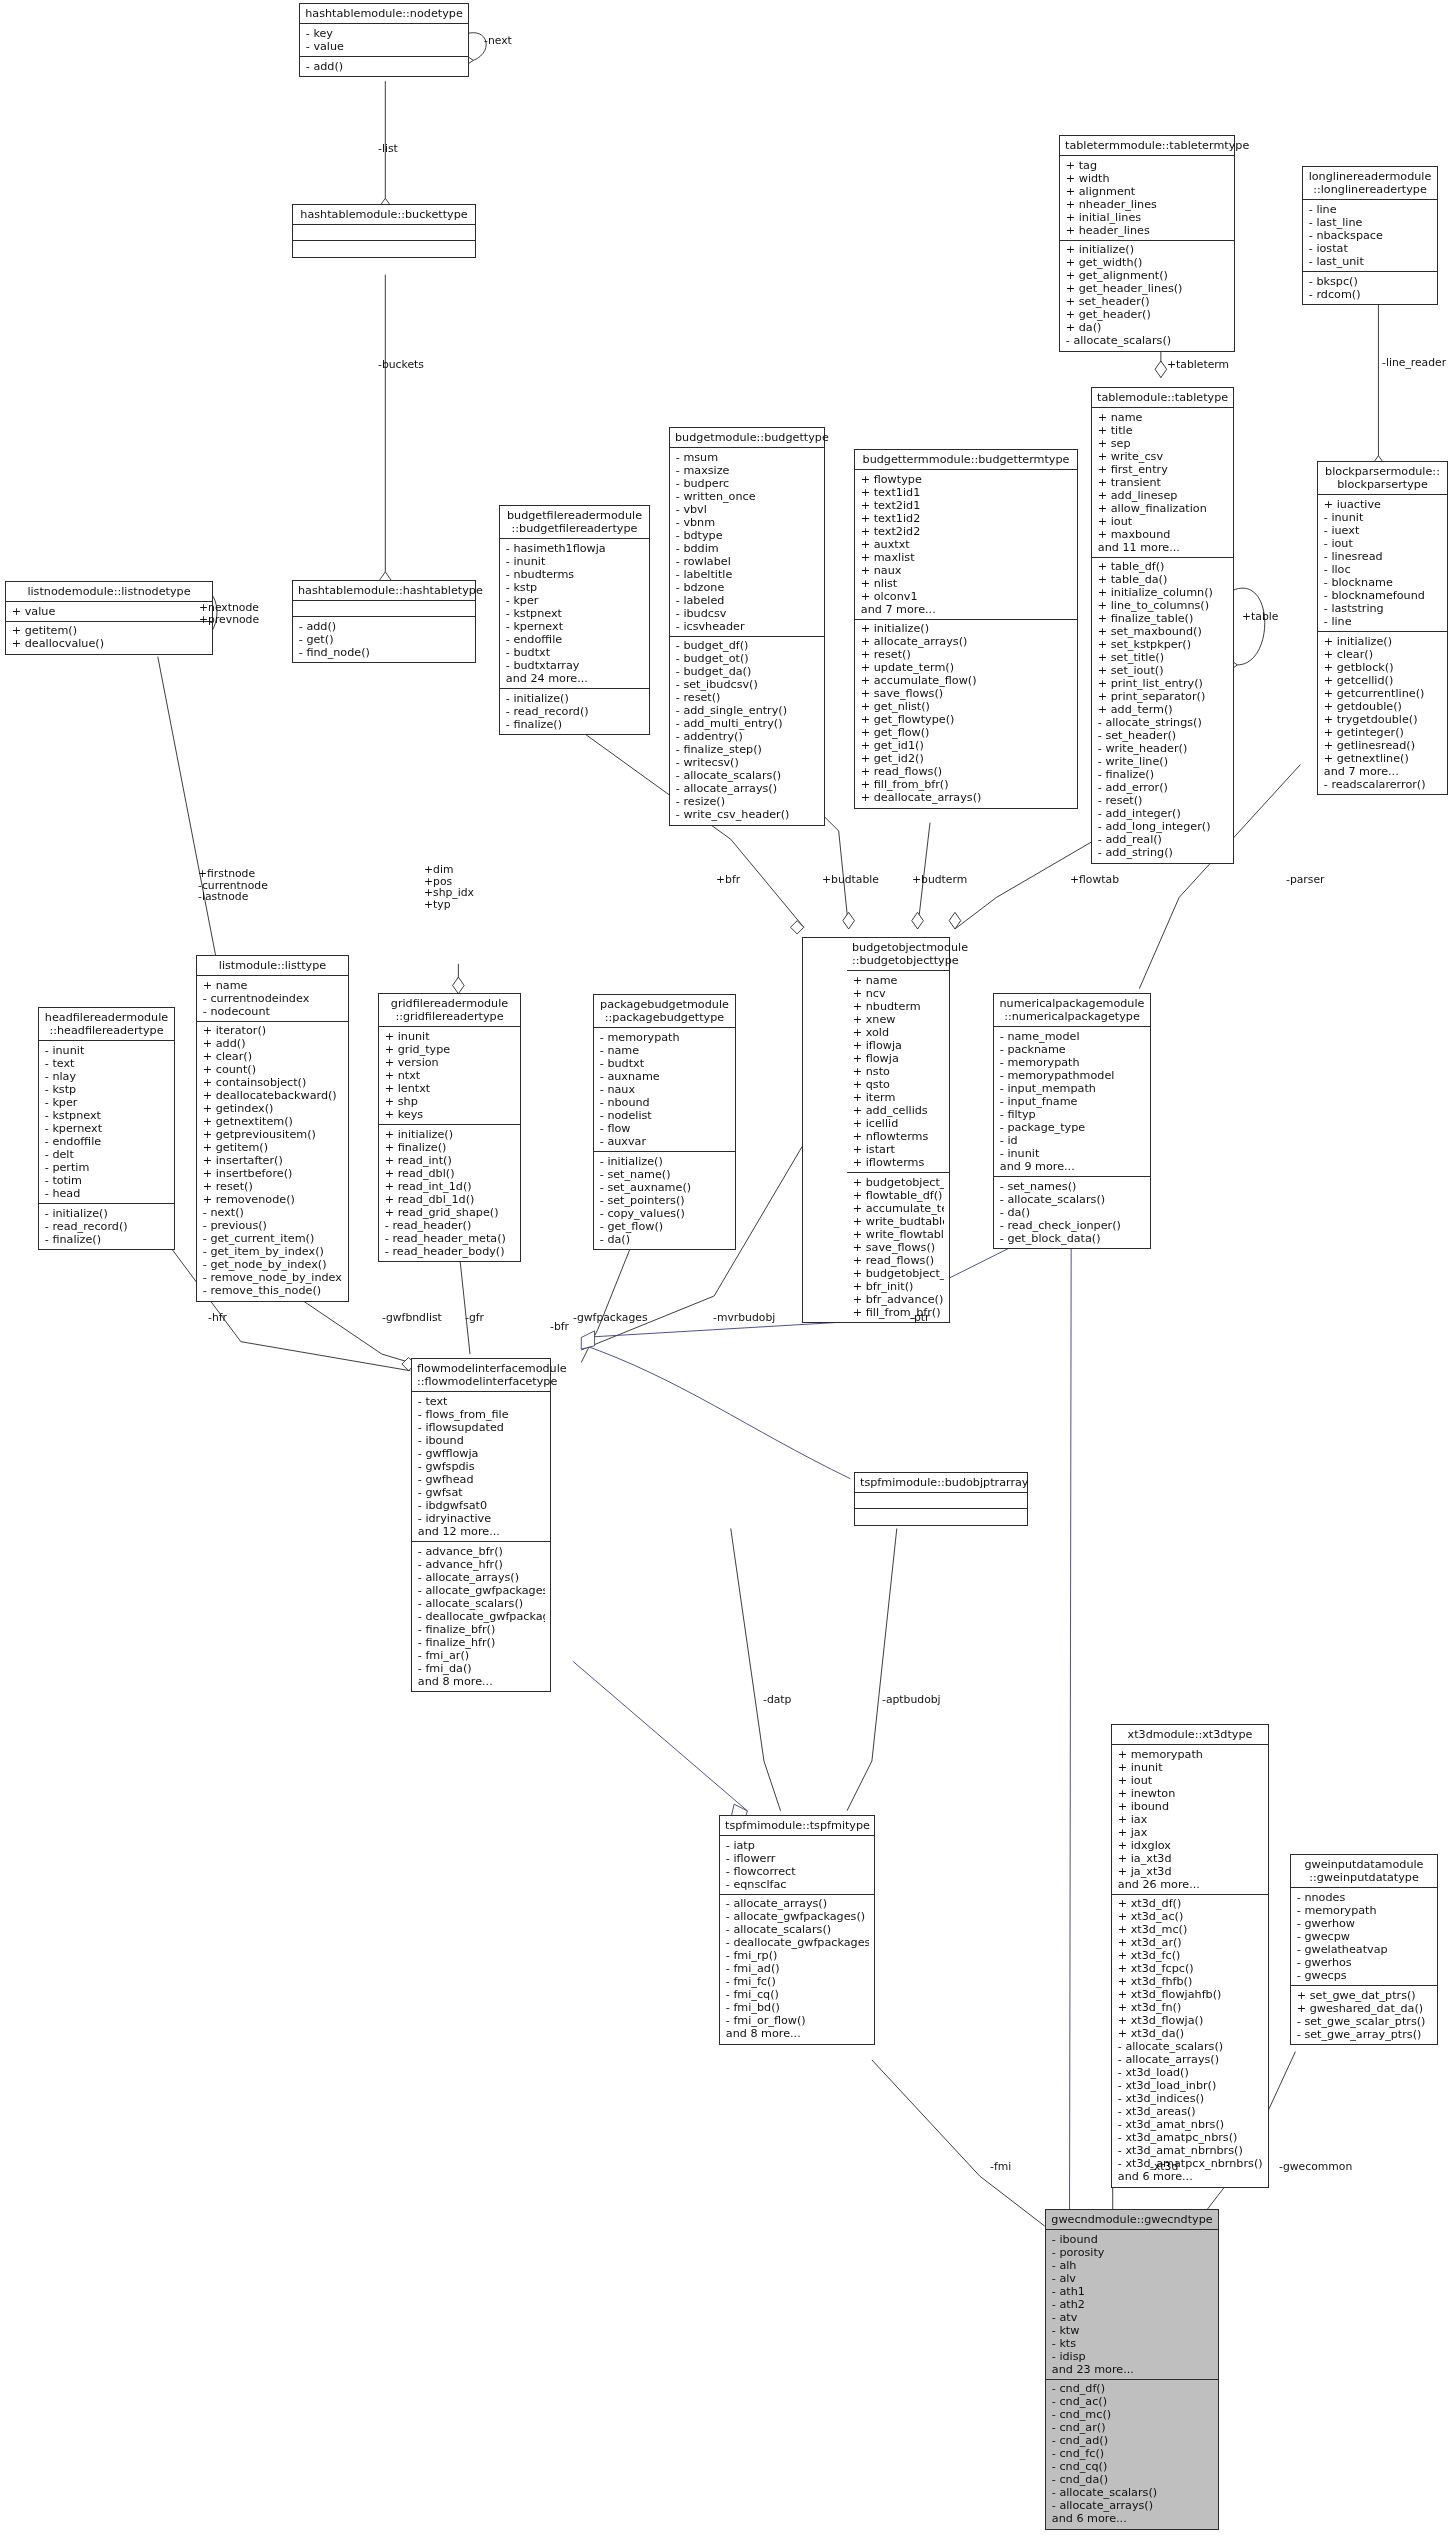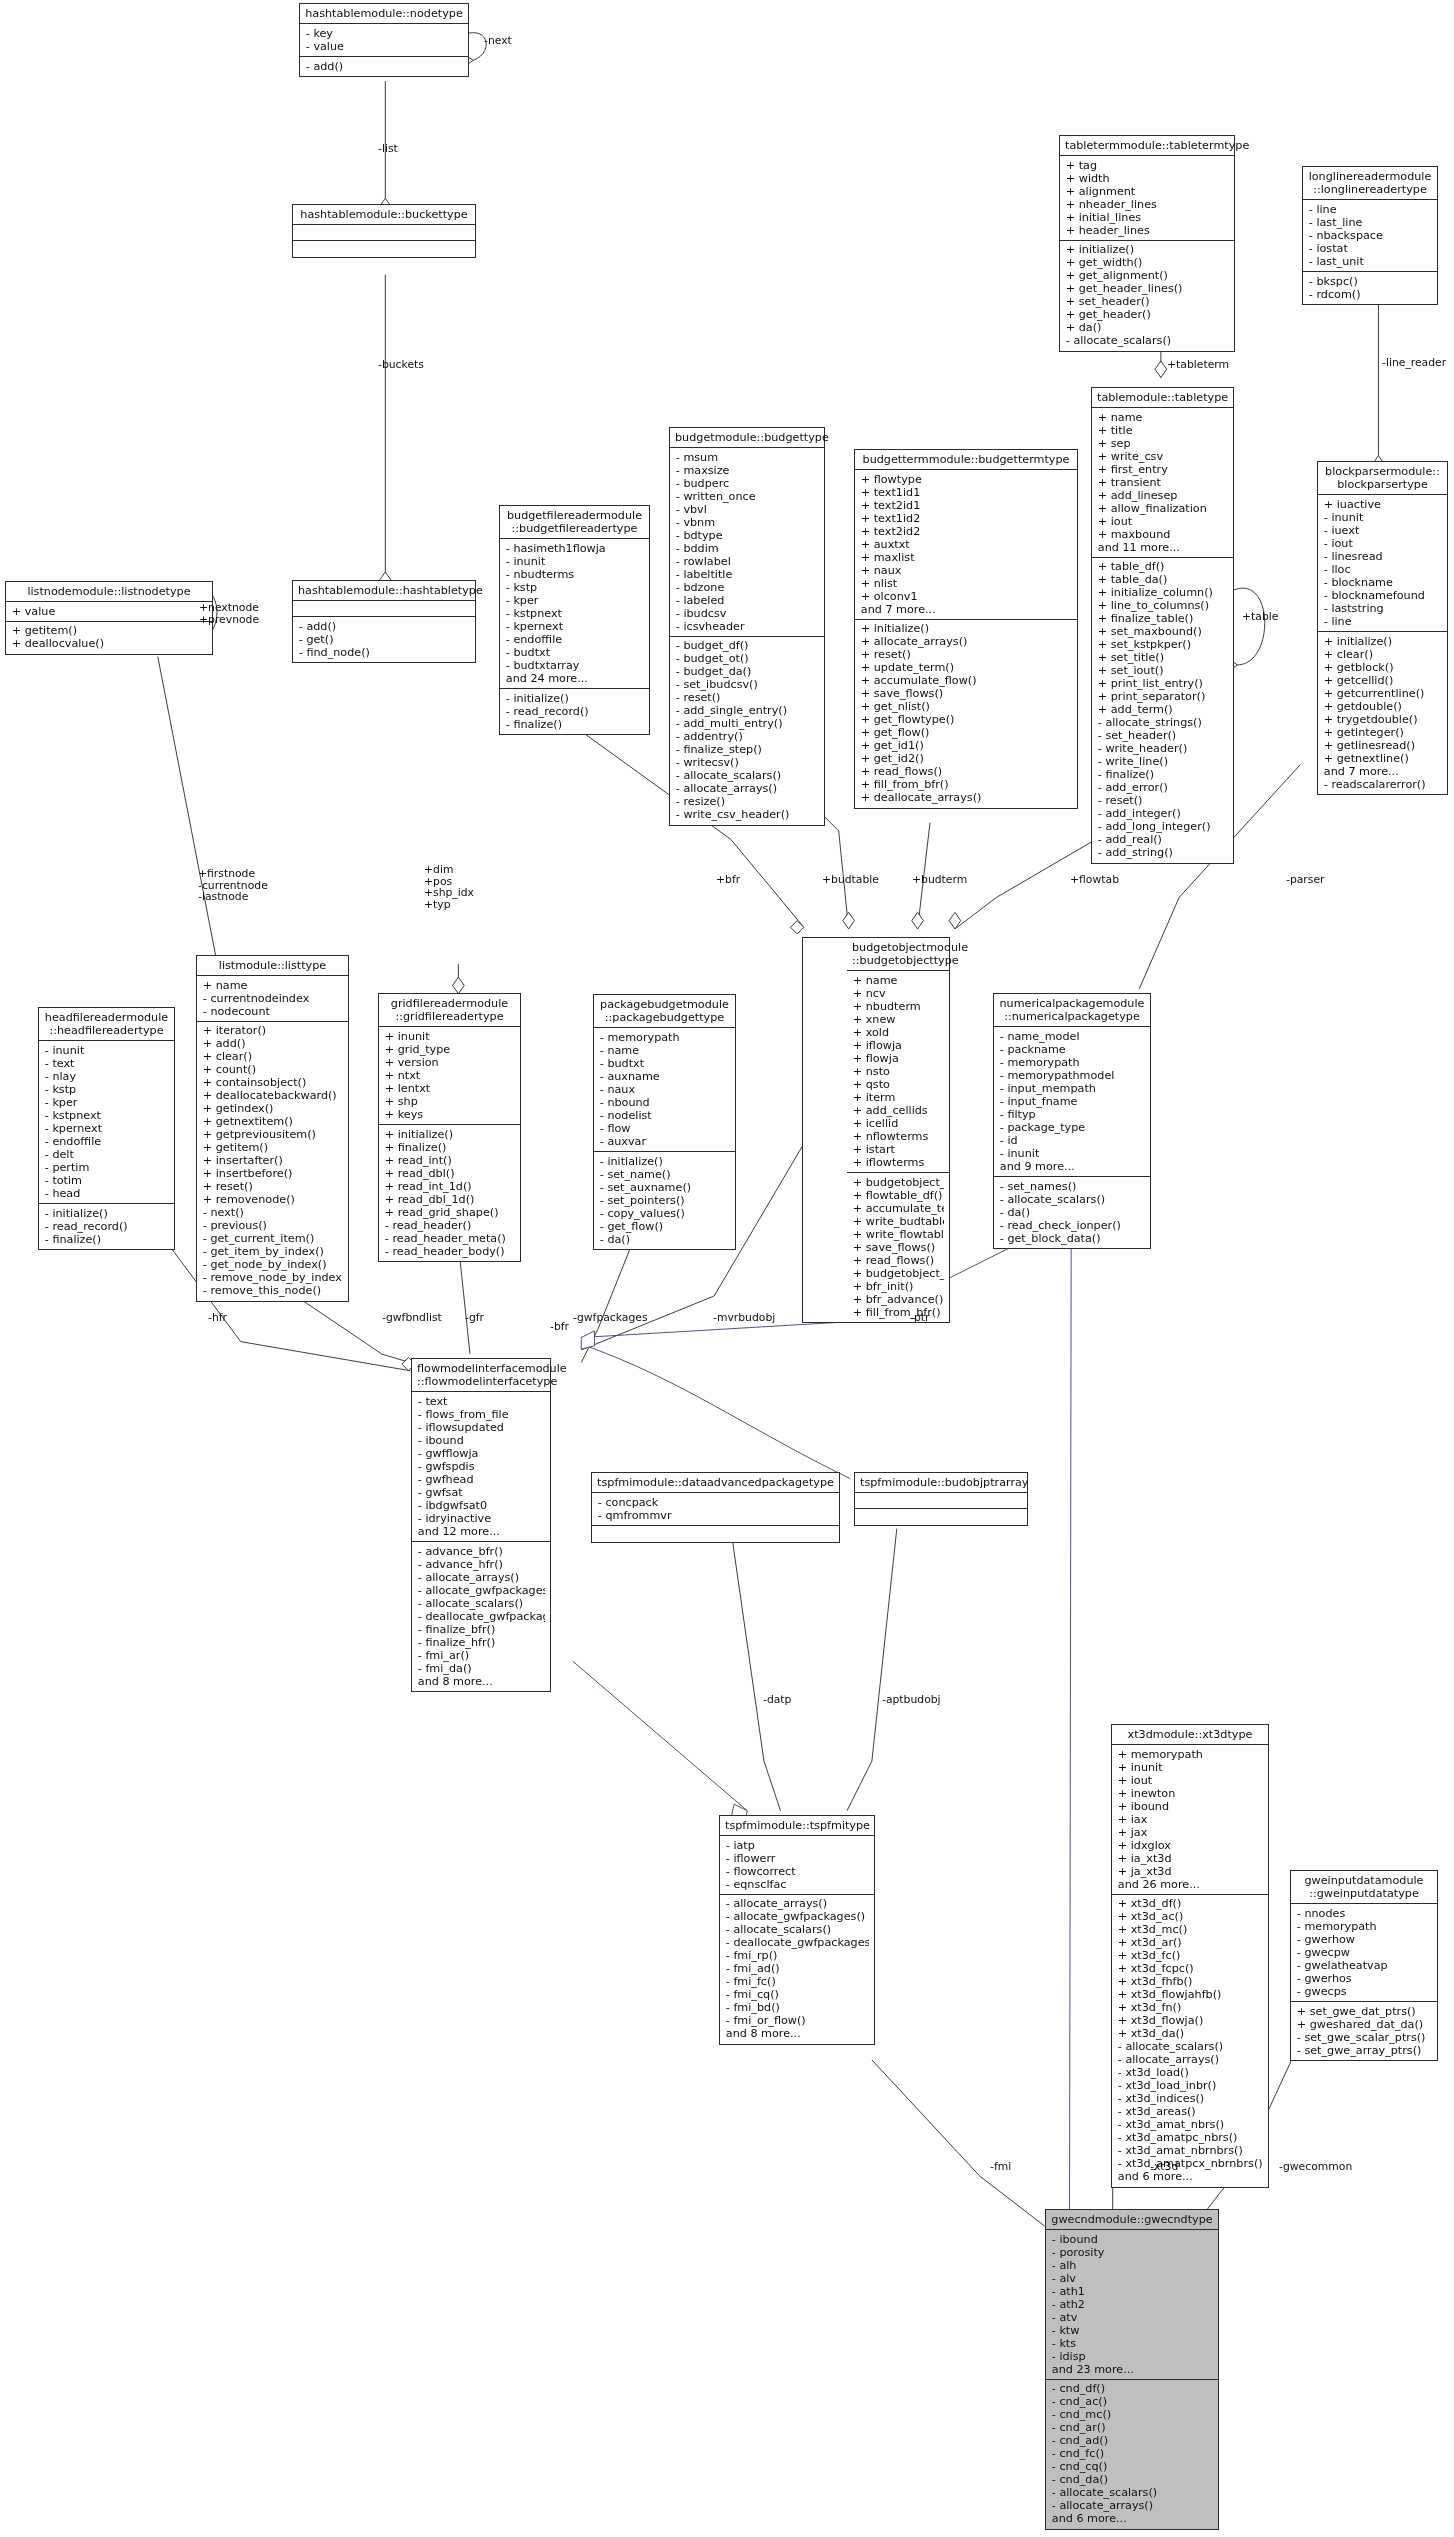--- a/index.html
+++ b/index.html
@@ -607,28 +607,20 @@
       <div>- allocate_scalars()</div>
       <div>- deallocate_gwfpackages()</div>
       <div>- finalize_bfr()</div>
       <div>- finalize_hfr()</div>
       <div>- fmi_ar()</div>
       <div>- fmi_da()</div>
       <div>and 8 more...</div>
     </div>
   </div>
 
-  <div class="node" style="left:591px;top:1472px;width:249px;">
-    <div class="title">tspfmimodule::dataadvancedpackagetype</div>
-    <div class="compartment">
-      <div>- concpack</div>
-      <div>- qmfrommvr</div>
-    </div>
-    <div class="compartment empty"></div>
-  </div>
   <div class="edge-label" style="left:763px;top:1694px;">-datp</div>
 
   <div class="node" style="left:854px;top:1472px;width:174px;">
     <div class="title">tspfmimodule::budobjptrarray</div>
     <div class="compartment empty"></div>
     <div class="compartment empty"></div>
   </div>
   <div class="edge-label" style="left:882px;top:1694px;">-aptbudobj</div>
 
   <div class="node" style="left:719px;top:1815px;width:156px;">
@@ -690,21 +682,21 @@
       <div>- xt3d_areas()</div>
       <div>- xt3d_amat_nbrs()</div>
       <div>- xt3d_amatpc_nbrs()</div>
       <div>- xt3d_amat_nbrnbrs()</div>
       <div>- xt3d_amatpcx_nbrnbrs()</div>
       <div>and 6 more...</div>
     </div>
   </div>
   <div class="edge-label" style="left:1150px;top:2161px;">-xt3d</div>
 
-  <div class="node" style="left:1290px;top:1854px;width:148px;margin-top:16px;">
+  <div class="node" style="left:1290px;top:1854px;width:148px;">
     <div class="title">gweinputdatamodule
 ::gweinputdatatype</div>
     <div class="compartment">
       <div>- nnodes</div>
       <div>- memorypath</div>
       <div>- gwerhow</div>
       <div>- gwecpw</div>
       <div>- gwelatheatvap</div>
       <div>- gwerhos</div>
       <div>- gwecps</div>

